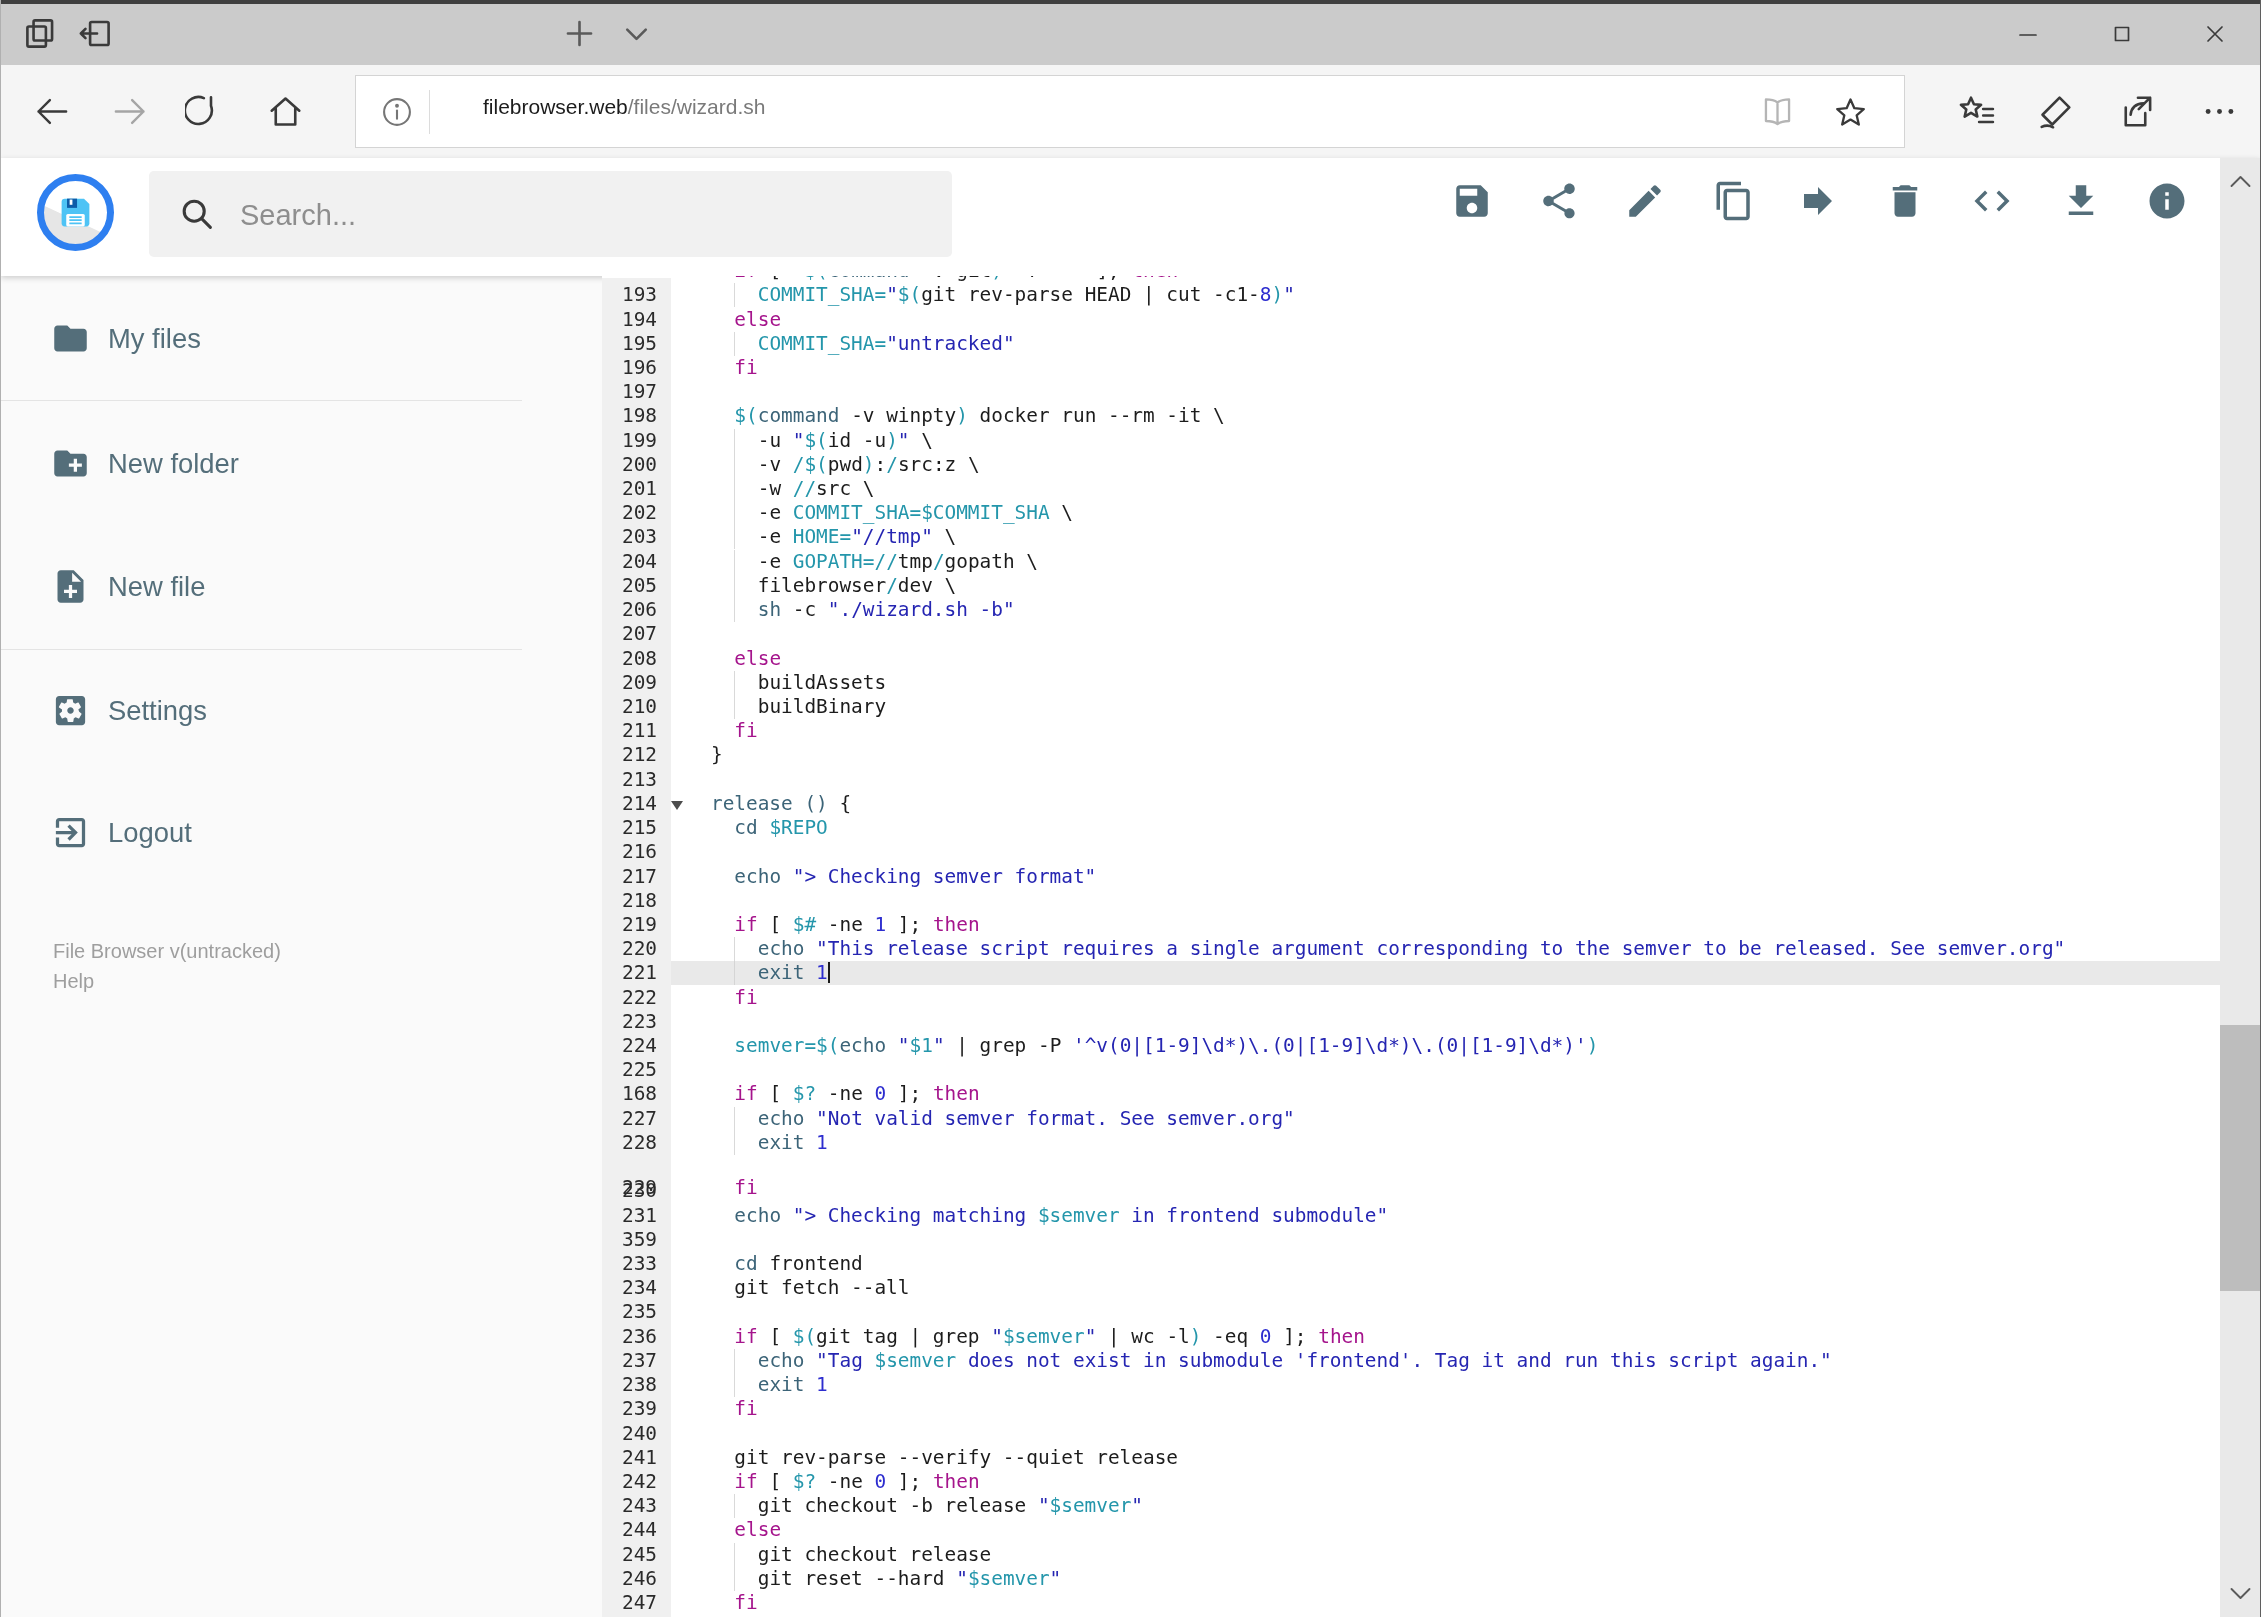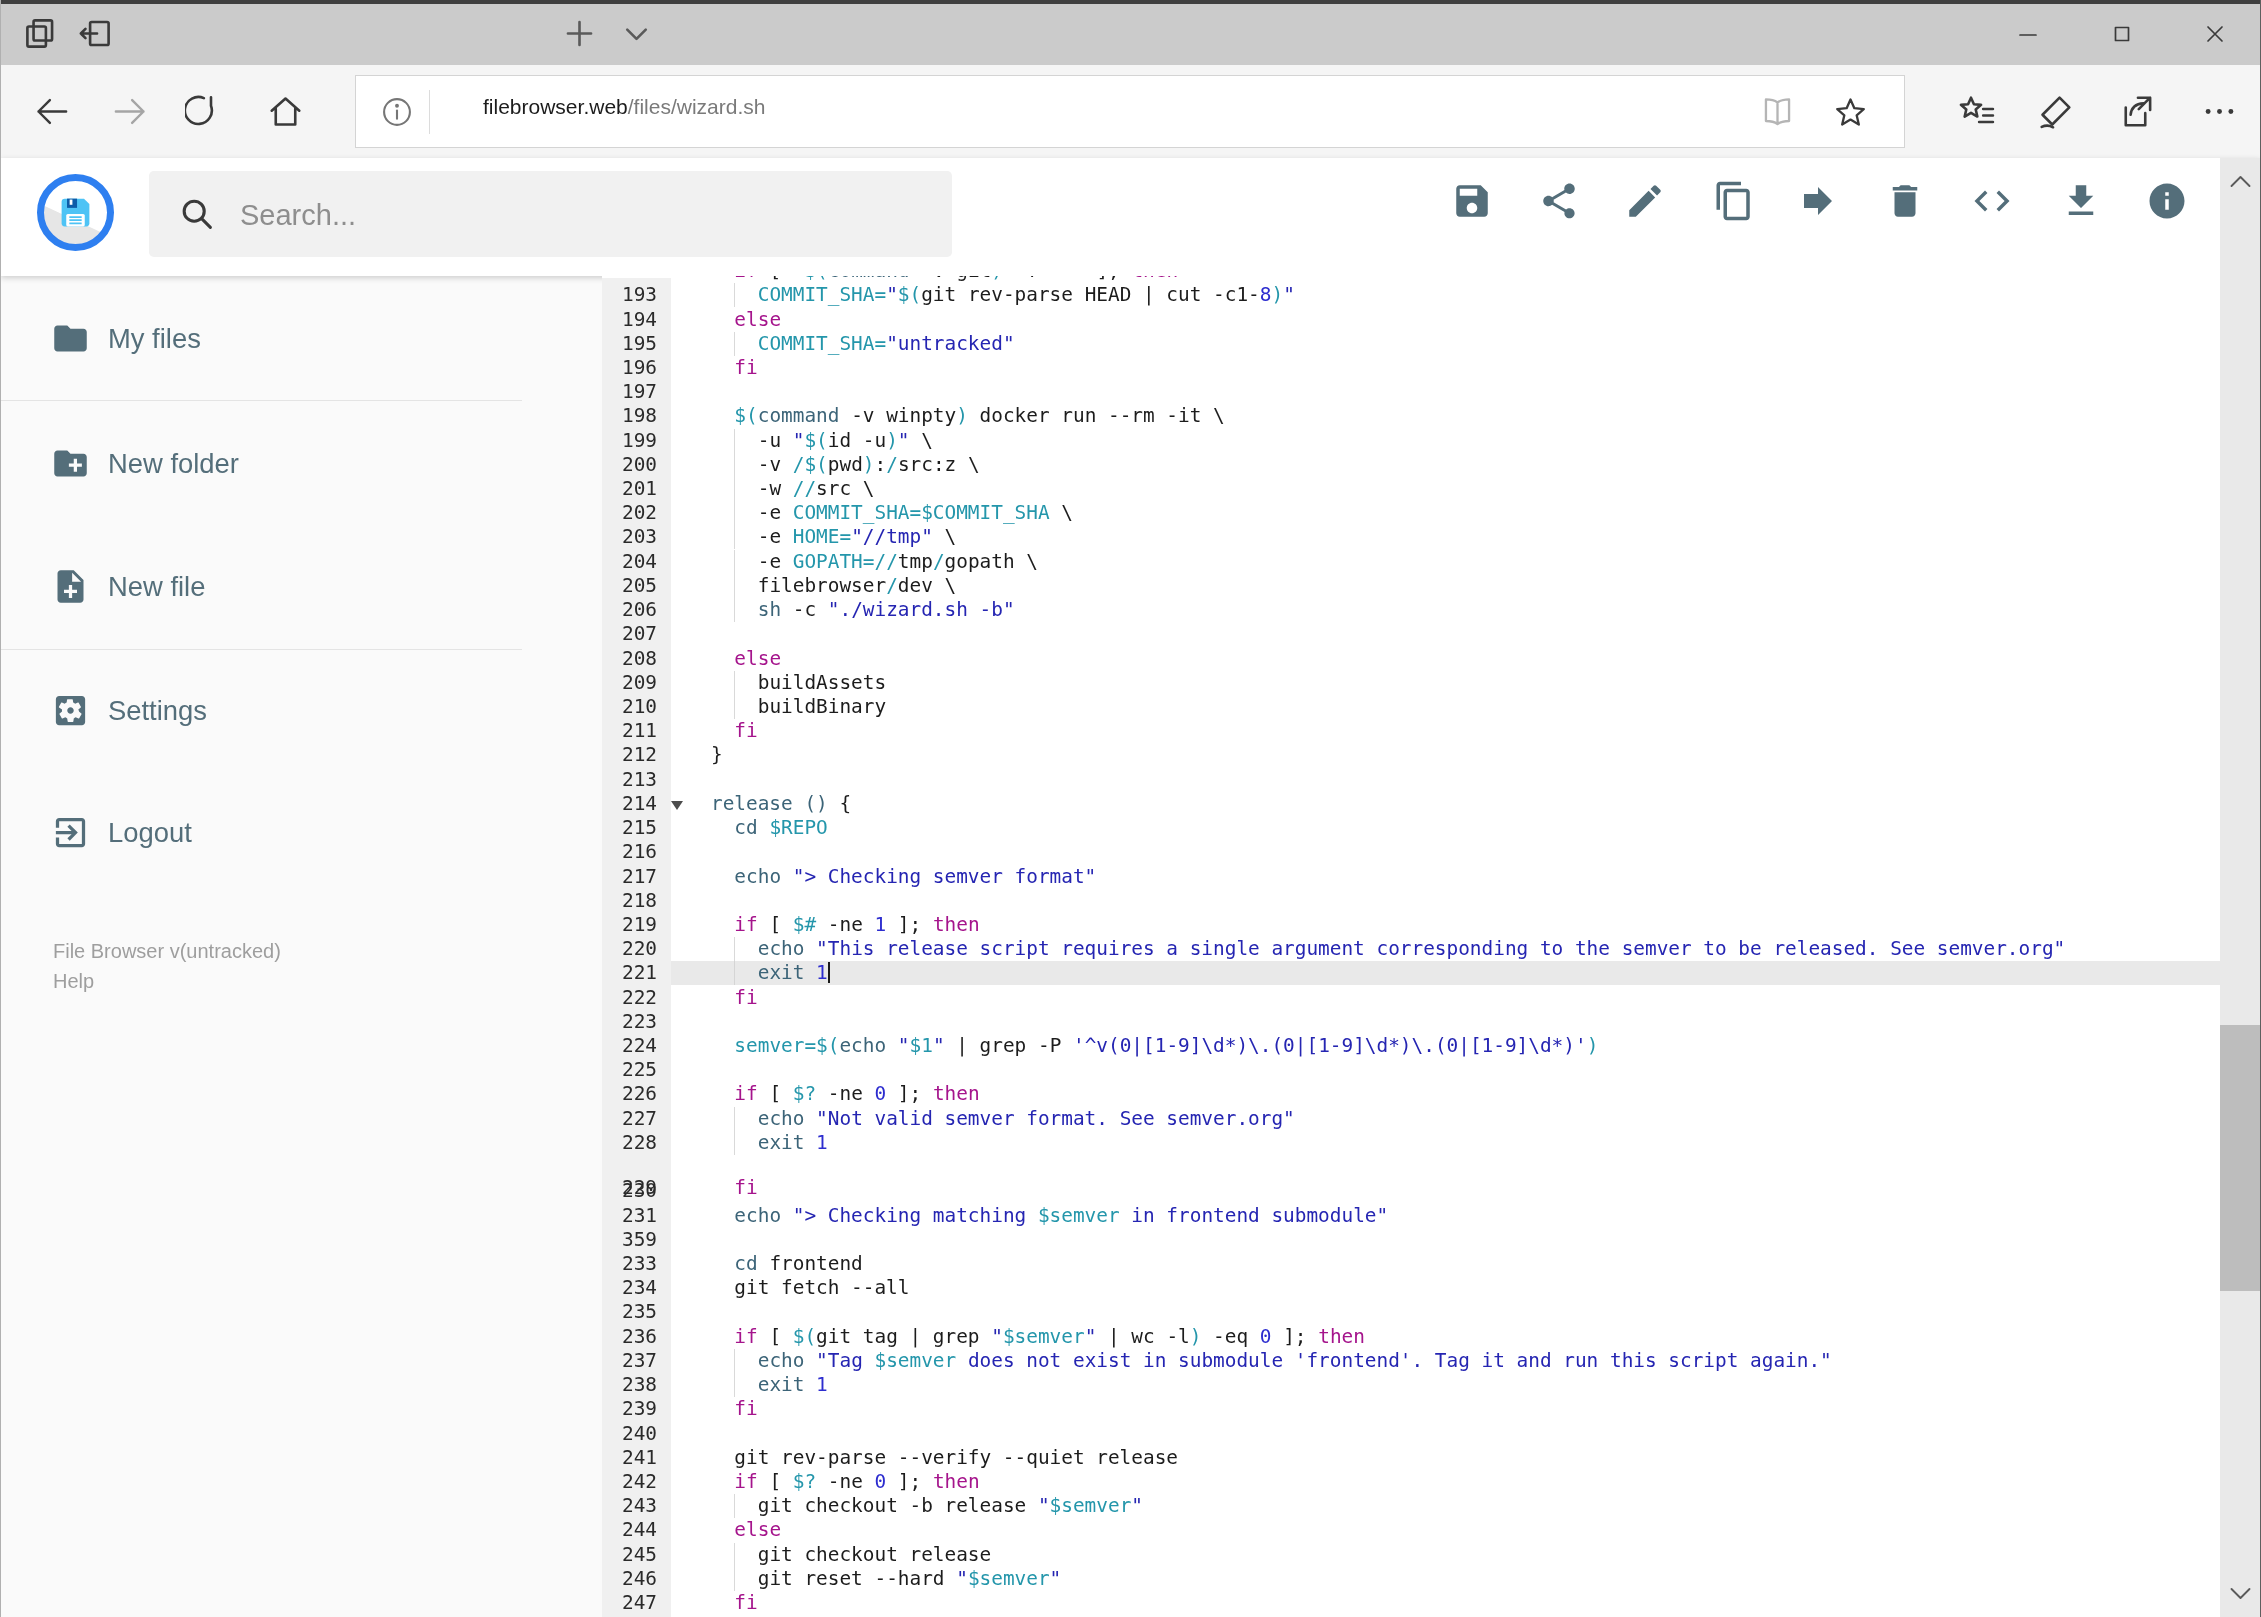--- a/index.html
+++ b/index.html
@@ -276,21 +276,21 @@
         <div class="cl" style="top: 564px;"><span class="ln">216</span><span class="codetxt"></span></div>
         <div class="cl" style="top: 589px;"><span class="ln">217</span><span class="codetxt"><span class="ind">  </span><span class="t-b">echo</span><span class="t-p"> </span><span class="t-s">"&gt; Checking semver format"</span></span></div>
         <div class="cl" style="top: 613px;"><span class="ln">218</span><span class="codetxt"></span></div>
         <div class="cl" style="top: 637px;"><span class="ln">219</span><span class="codetxt"><span class="ind">  </span><span class="t-k">if</span><span class="t-p"> [ </span><span class="t-v">$#</span><span class="t-p"> -ne </span><span class="t-n">1</span><span class="t-p"> ]; </span><span class="t-k">then</span></span></div>
         <div class="cl" style="top: 661px;"><span class="ln">220</span><span class="codetxt"><span class="ind">  </span><span class="ind g">  </span><span class="t-b">echo</span><span class="t-p"> </span><span class="t-s">"This release script requires a single argument corresponding to the semver to be released. See semver.org"</span></span></div>
         <div class="cl active" style="top: 685px;"><span class="ln">221</span><span class="codetxt"><span class="ind">  </span><span class="ind g">  </span><span class="t-b">exit</span><span class="t-p"> </span><span class="t-n">1</span><span class="cursor"></span></span></div>
         <div class="cl" style="top: 710px;"><span class="ln">222</span><span class="codetxt"><span class="ind">  </span><span class="t-k">fi</span></span></div>
         <div class="cl" style="top: 734px;"><span class="ln">223</span><span class="codetxt"></span></div>
         <div class="cl" style="top: 758px;"><span class="ln">224</span><span class="codetxt"><span class="ind">  </span><span class="t-v">semver=$(</span><span class="t-b">echo</span><span class="t-p"> </span><span class="t-s">"</span><span class="t-v">$1</span><span class="t-s">"</span><span class="t-p"> | grep -P </span><span class="t-s">'^v(0|[1-9]\d*)\.(0|[1-9]\d*)\.(0|[1-9]\d*)'</span><span class="t-v">)</span></span></div>
         <div class="cl" style="top: 782px;"><span class="ln">225</span><span class="codetxt"></span></div>
-        <div class="cl" style="top: 806px;"><span class="ln">226</span><span class="codetxt"><span class="ind">  </span><span class="t-k">if</span><span class="t-p"> [ </span><span class="t-v">$?</span><span class="t-p"> -ne </span><span class="t-n">0</span><span class="t-p"> ]; </span><span class="t-k">then</span></span></div>
+        <div class="cl" style="top: 806px;"><span class="ln">168</span><span class="codetxt"><span class="ind">  </span><span class="t-k">if</span><span class="t-p"> [ </span><span class="t-v">$?</span><span class="t-p"> -ne </span><span class="t-n">0</span><span class="t-p"> ]; </span><span class="t-k">then</span></span></div>
         <div class="cl" style="top: 831px;"><span class="ln">227</span><span class="codetxt"><span class="ind">  </span><span class="ind g">  </span><span class="t-b">echo</span><span class="t-p"> </span><span class="t-s">"Not valid semver format. See semver.org"</span></span></div>
         <div class="cl" style="top: 855px;"><span class="ln">228</span><span class="codetxt"><span class="ind">  </span><span class="ind g">  </span><span class="t-b">exit</span><span class="t-p"> </span><span class="t-n">1</span></span></div>
         <div class="cl" style="top: 879px; margin-top: 21px;"><span class="ln">229</span><span class="codetxt"><span class="ind">  </span><span class="t-k">fi</span></span></div>
         <div class="cl" style="top: 903px;"><span class="ln">230</span><span class="codetxt"></span></div>
         <div class="cl" style="top: 928px;"><span class="ln">231</span><span class="codetxt"><span class="ind">  </span><span class="t-b">echo</span><span class="t-p"> </span><span class="t-s">"&gt; Checking matching </span><span class="t-v">$semver</span><span class="t-s"> in frontend submodule"</span></span></div>
         <div class="cl" style="top: 952px;"><span class="ln">359</span><span class="codetxt"></span></div>
         <div class="cl" style="top: 976px;"><span class="ln">233</span><span class="codetxt"><span class="ind">  </span><span class="t-b">cd</span><span class="t-p"> frontend</span></span></div>
         <div class="cl" style="top: 1000px;"><span class="ln">234</span><span class="codetxt"><span class="ind">  </span><span class="t-p">git fetch --all</span></span></div>
         <div class="cl" style="top: 1024px;"><span class="ln">235</span><span class="codetxt"></span></div>
         <div class="cl" style="top: 1049px;"><span class="ln">236</span><span class="codetxt"><span class="ind">  </span><span class="t-k">if</span><span class="t-p"> [ </span><span class="t-v">$(</span><span class="t-p">git tag | grep </span><span class="t-s">"</span><span class="t-v">$semver</span><span class="t-s">"</span><span class="t-p"> | wc -l</span><span class="t-v">)</span><span class="t-p"> -eq </span><span class="t-n">0</span><span class="t-p"> ]; </span><span class="t-k">then</span></span></div>

